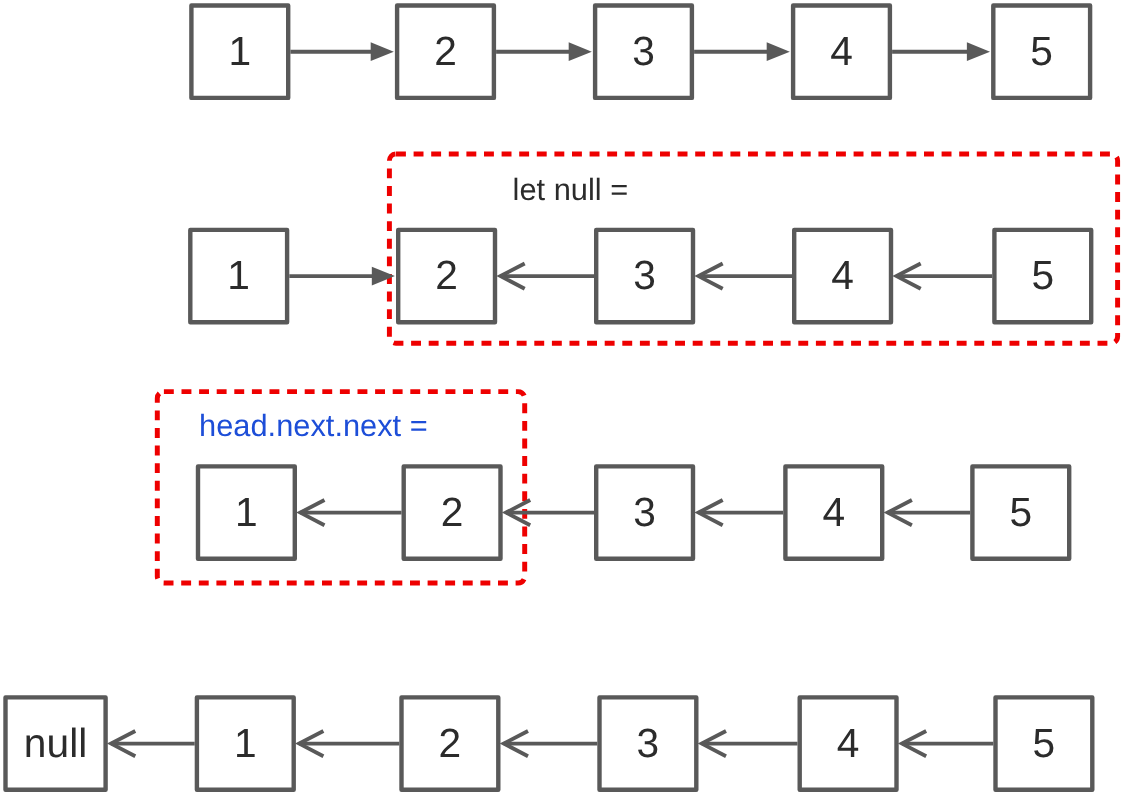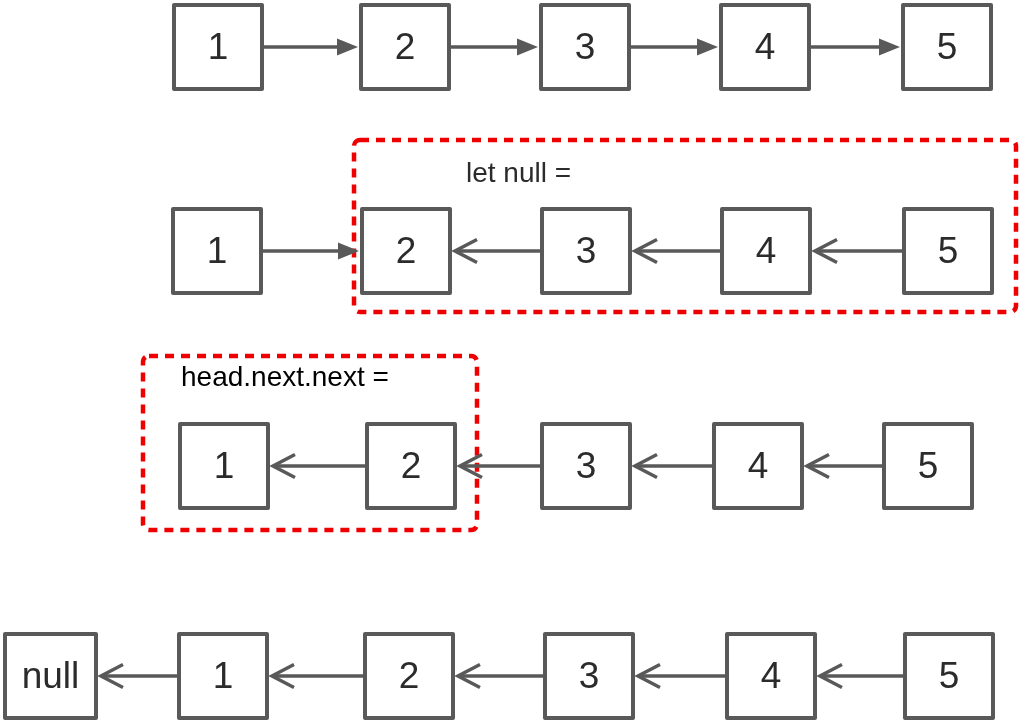--- a/index.html
+++ b/index.html
@@ -107,21 +107,21 @@
         <line x1="725" y1="676" x2="638" y2="676" stroke="#595959" stroke-width="3.5"></line>
         <polyline points="660,664.5 638,676 660,687.5" fill="none" stroke="#595959" stroke-width="3.5"></polyline>
       </g>
       <g>
         <line x1="903" y1="676" x2="820" y2="676" stroke="#595959" stroke-width="3.5"></line>
         <polyline points="842,664.5 820,676 842,687.5" fill="none" stroke="#595959" stroke-width="3.5"></polyline>
       </g>
     </svg>
 
 <div class="annotation" style="left: 466px; top: 158px; color: rgb(43, 43, 43);">let null =</div>
-    <div class="annotation" style="left: 181px; top: 362px; color: #000000;">head.next.next =</div>
+    <div class="annotation" style="left: 181px; top: 372px; color: #1d4ed8;">head.next.next =</div>
     <div class="node" style="left: 172px; top: 3px; width: 92px; height: 88px; border-color: rgb(89, 89, 89); color: rgb(43, 43, 43);">1</div>
     <div class="node" style="left: 359px; top: 3px; width: 92px; height: 88px; border-color: rgb(89, 89, 89); color: rgb(43, 43, 43);">2</div>
     <div class="node" style="left: 539px; top: 3px; width: 92px; height: 88px; border-color: rgb(89, 89, 89); color: rgb(43, 43, 43);">3</div>
     <div class="node" style="left: 719px; top: 3px; width: 92px; height: 88px; border-color: rgb(89, 89, 89); color: rgb(43, 43, 43);">4</div>
     <div class="node" style="left: 901px; top: 3px; width: 92px; height: 88px; border-color: rgb(89, 89, 89); color: rgb(43, 43, 43);">5</div>
     <div class="node" style="left: 171px; top: 207px; width: 92px; height: 88px; border-color: rgb(89, 89, 89); color: rgb(43, 43, 43);">1</div>
     <div class="node" style="left: 360px; top: 207px; width: 92px; height: 88px; border-color: rgb(89, 89, 89); color: rgb(43, 43, 43);">2</div>
     <div class="node" style="left: 540px; top: 207px; width: 92px; height: 88px; border-color: rgb(89, 89, 89); color: rgb(43, 43, 43);">3</div>
     <div class="node" style="left: 720px; top: 207px; width: 92px; height: 88px; border-color: rgb(89, 89, 89); color: rgb(43, 43, 43);">4</div>
     <div class="node" style="left: 902px; top: 207px; width: 92px; height: 88px; border-color: rgb(89, 89, 89); color: rgb(43, 43, 43);">5</div>

